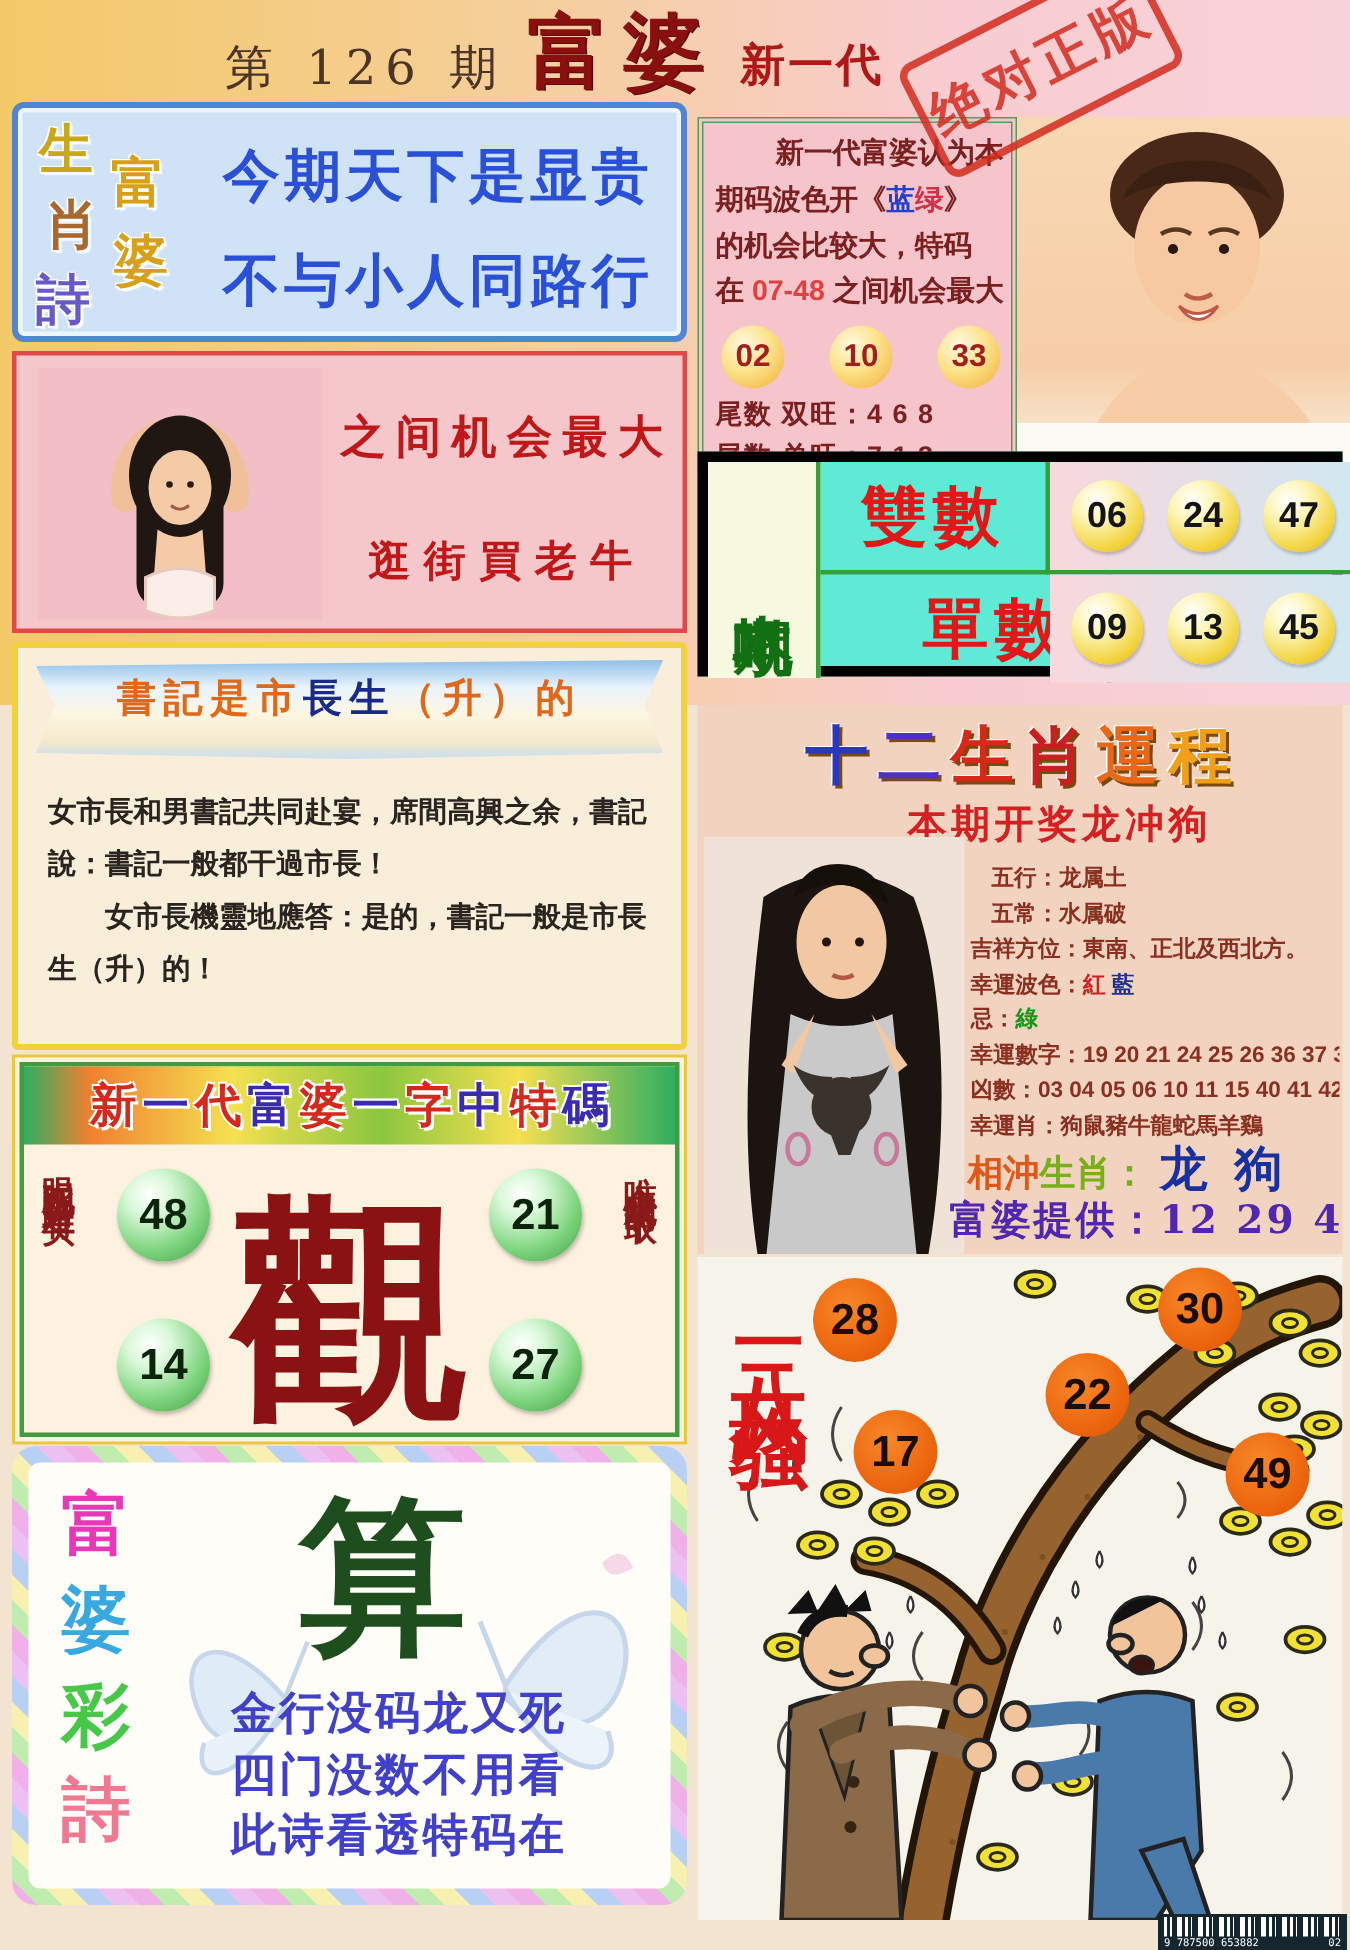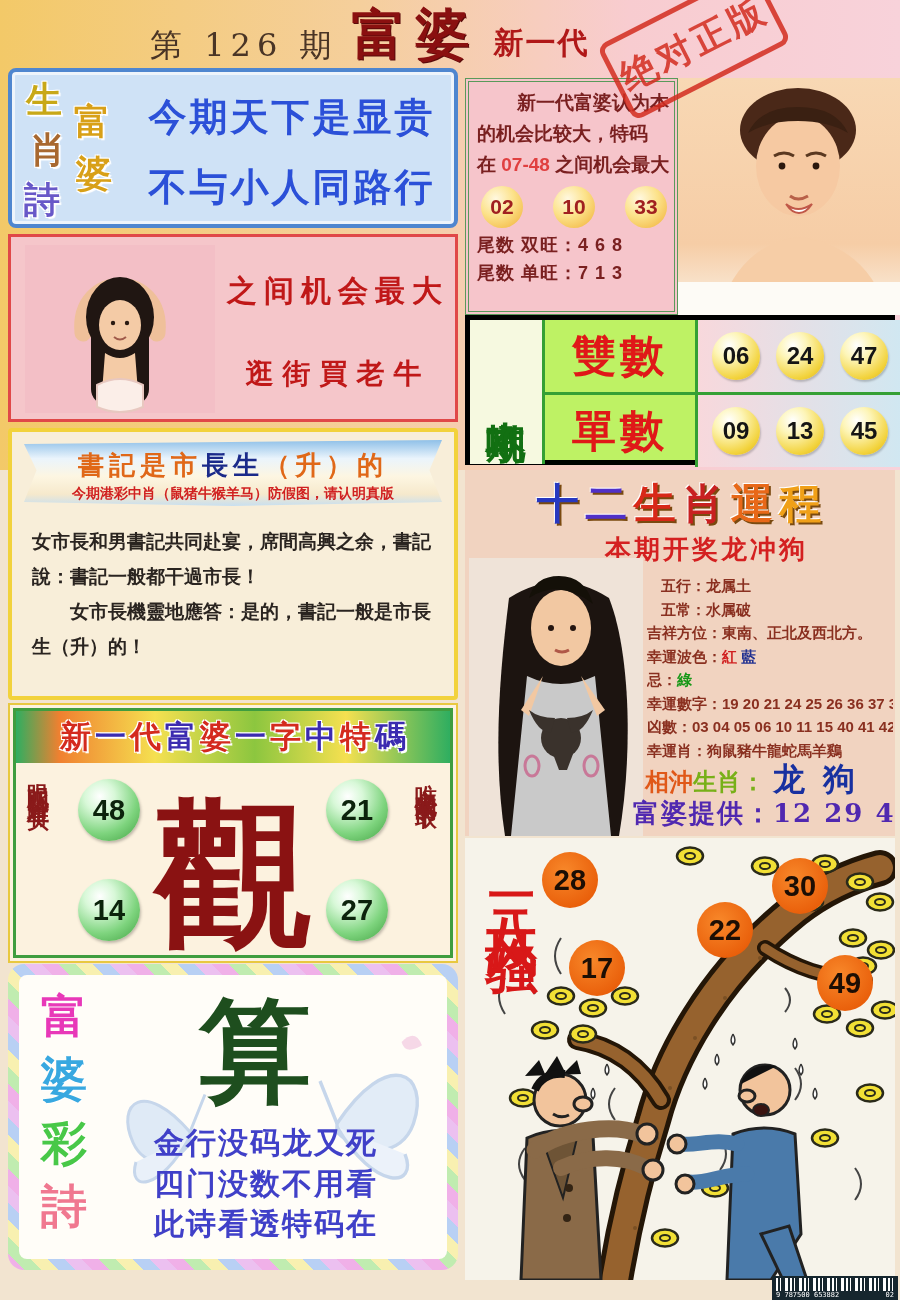--- a/index.html
+++ b/index.html
@@ -61,26 +61,26 @@
   
   .pf{left:465px;top:78px;width:213px;height:237px;background:#f6c5cb;border:4px double #5a9a5a;padding:6px 6px 0 8px;}
   .pf-line{font-size:19px;font-weight:900;color:#7a2020;line-height:1.62;white-space:nowrap;}
   .pf .ind{text-indent:40px;}
   .pf .blue{color:#2040d0;} .pf .grn{color:#d03048;} .pf .rng{color:#e04040;}
   .pf-balls{display:flex;gap:30px;margin:6px 0 4px 4px;}
   .oball{width:42px;height:42px;border-radius:50%;background:radial-gradient(circle at 35% 30%,#fff8e0 0%,#fce28a 45%,#f0ae34 100%);display:flex;align-items:center;justify-content:center;font-size:21px;font-weight:900;color:#a02020;}
   .pf-tail{font-size:18px;font-weight:900;color:#7a2020;line-height:1.55;white-space:nowrap;letter-spacing:1px;}
   .photo1{left:678px;top:78px;width:222px;height:237px;background:linear-gradient(180deg,#f8d8b4 0%,#f6cda6 70%,#faf2e6 100%);overflow:hidden;}
   
-  .pb{left:465px;top:315px;width:430px;height:150px;border:5px solid #000000;background:#bef264;}
+  .pb{left:465px;top:301px;width:430px;height:150px;border:7px solid #000000;background:#5eead4;}
   .pb-left{position:absolute;left:0;top:0;width:72px;height:144px;border-right:3px solid #35a035;display:flex;align-items:center;justify-content:center;background:#f6f9e0;}
   .pb-left span{writing-mode:vertical-rl;text-orientation:upright;font-size:40px;line-height:1;font-weight:900;color:#127012;letter-spacing:2px;font-family:"DejaVu Serif",serif;}
   .pb-mid{position:absolute;left:75px;width:150px;height:72px;border-right:3px solid #35a035;display:flex;align-items:center;justify-content:center;font-size:44px;font-weight:900;color:#e01818;letter-spacing:4px;font-family:"DejaVu Serif",serif;}
   .pb-m1{top:0;border-bottom:3px solid #35a035;}
-  .pb-m2{top:75px;}
+  .pb-m2{top:75px;padding-left:41px;}
   .pb-balls{position:absolute;left:228px;width:196px;height:72px;display:flex;align-items:center;gap:16px;padding-left:14px;background:linear-gradient(90deg,#f8d8dc,#cfe8f2);}
   .pb-b1{top:0;border-bottom:3px solid #35a035;}
   .pb-b2{top:75px;}
   .yball{width:48px;height:48px;border-radius:50%;background:radial-gradient(circle at 35% 28%,#ffffff 0%,#fdf5b8 30%,#f2d23a 72%,#d8a81a 100%);display:flex;align-items:center;justify-content:center;font-size:24px;font-weight:900;color:#151515;box-shadow:1px 2px 2px rgba(0,0,0,.2);}
   
   .py{left:465px;top:470px;width:430px;height:366px;background:#f1d3c0;overflow:hidden;}
   .py-title{position:absolute;left:0;top:6px;width:100%;text-align:center;}
   .py-title span{font-size:42px;font-weight:900;font-family:"DejaVu Serif",serif;letter-spacing:2px;text-shadow:-1px -1px 0 #fff,2px 2px 0 #7a4a10;}
   .yt0{color:#2838c0;} .yt1{color:#5030c8;} .yt2{color:#d82818;} .yt3{color:#c82020;} .yt4{color:#e86818;} .yt5{color:#f0a018;}
   .py-sub{position:absolute;left:140px;top:62px;font-size:26px;font-weight:900;color:#d42020;letter-spacing:3px;font-family:"DejaVu Serif",serif;}
@@ -145,21 +145,20 @@
     <path d="M80,108 q15,10 30,0 l4,52 l-38,0 z" fill="#f4cba6"></path>
     <path d="M72,140 q23,-12 46,0 l0,22 q-23,10 -46,0 z" fill="#fbeee8" stroke="#e8c8c0" stroke-width="2"></path>
   </svg>
   <div class="p2-t1">之间机会最大</div>
   <div class="p2-t2">逛街買老牛</div>
 </div>
 
 <div class="abs p3">
   <div class="p3-banner">
     <div class="p3-title"><span class="o">書記是市</span><span class="n">長生</span><span class="o">（升）的</span></div>
-    <div class="p3-sub">今期港彩中肖（鼠猪牛猴羊马）防假图，请认明真版</div>
   </div>
   <div class="p3-story">
     <div>女市長和男書記共同赴宴，席間高興之余，書記</div>
     <div>說：書記一般都干過市長！</div>
     <div>　　女市長機靈地應答：是的，書記一般是市長</div>
     <div>生（升）的！</div>
   </div>
 </div>
 
 <div class="abs p4">
@@ -211,20 +210,21 @@
     <div class="p5-poem">
       <div>金行没码龙又死</div>
       <div>四门没数不用看</div>
       <div>此诗看透特码在</div>
     </div>
   </div>
 </div>
 
 <div class="abs pf">
   <div class="pf-line ind">新一代富婆认为本</div>
+  <div class="pf-line"><span>期码波色开《</span><span class="blue">蓝</span><span class="grn">绿</span><span>》</span></div>
   <div class="pf-line">的机会比较大，特码</div>
   <div class="pf-line"><span>在 </span><span class="rng">07-48</span><span> 之间机会最大</span></div>
   <div class="pf-balls">
     <div class="oball">02</div>
     <div class="oball">10</div>
     <div class="oball">33</div>
   </div>
   <div class="pf-tail">尾数 双旺：4 6 8</div>
   <div class="pf-tail">尾数 单旺：7 1 3</div>
 </div>
@@ -409,21 +409,21 @@
       <use href="#drop" x="268" y="196"></use>
       <use href="#drop" x="240" y="240"></use>
     <use href="#drop" x="336" y="226"></use>
       <use href="#drop" x="350" y="250"></use>
       <use href="#drop" x="330" y="200"></use>
     <use href="#drop" x="142" y="226"></use>
       <use href="#drop" x="128" y="250"></use>
   </svg>
   <div class="ps-title">三八风骚</div>
   <div class="ncirc" style="left:77px;top:14px;">28</div>
-  <div class="ncirc" style="left:307px;top:20px;">30</div>
+  <div class="ncirc" style="left:307px;top:7px;">30</div>
   <div class="ncirc" style="left:232px;top:64px;">22</div>
   <div class="ncirc" style="left:104px;top:102px;">17</div>
   <div class="ncirc" style="left:352px;top:117px;">49</div>
 </div>
 
 <div class="abs bc">
   <div class="bc-bars"></div>
   <div class="bc-num">
     <span>9 787500 653882</span>
     <span>02</span>

